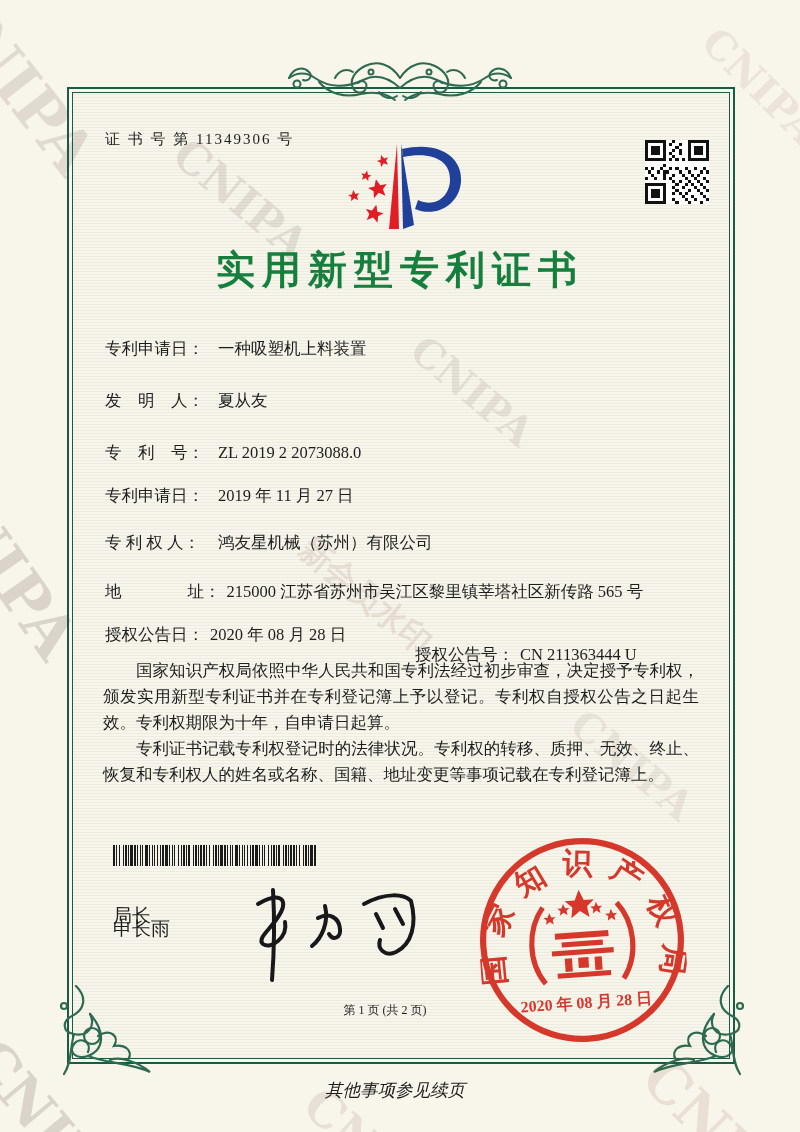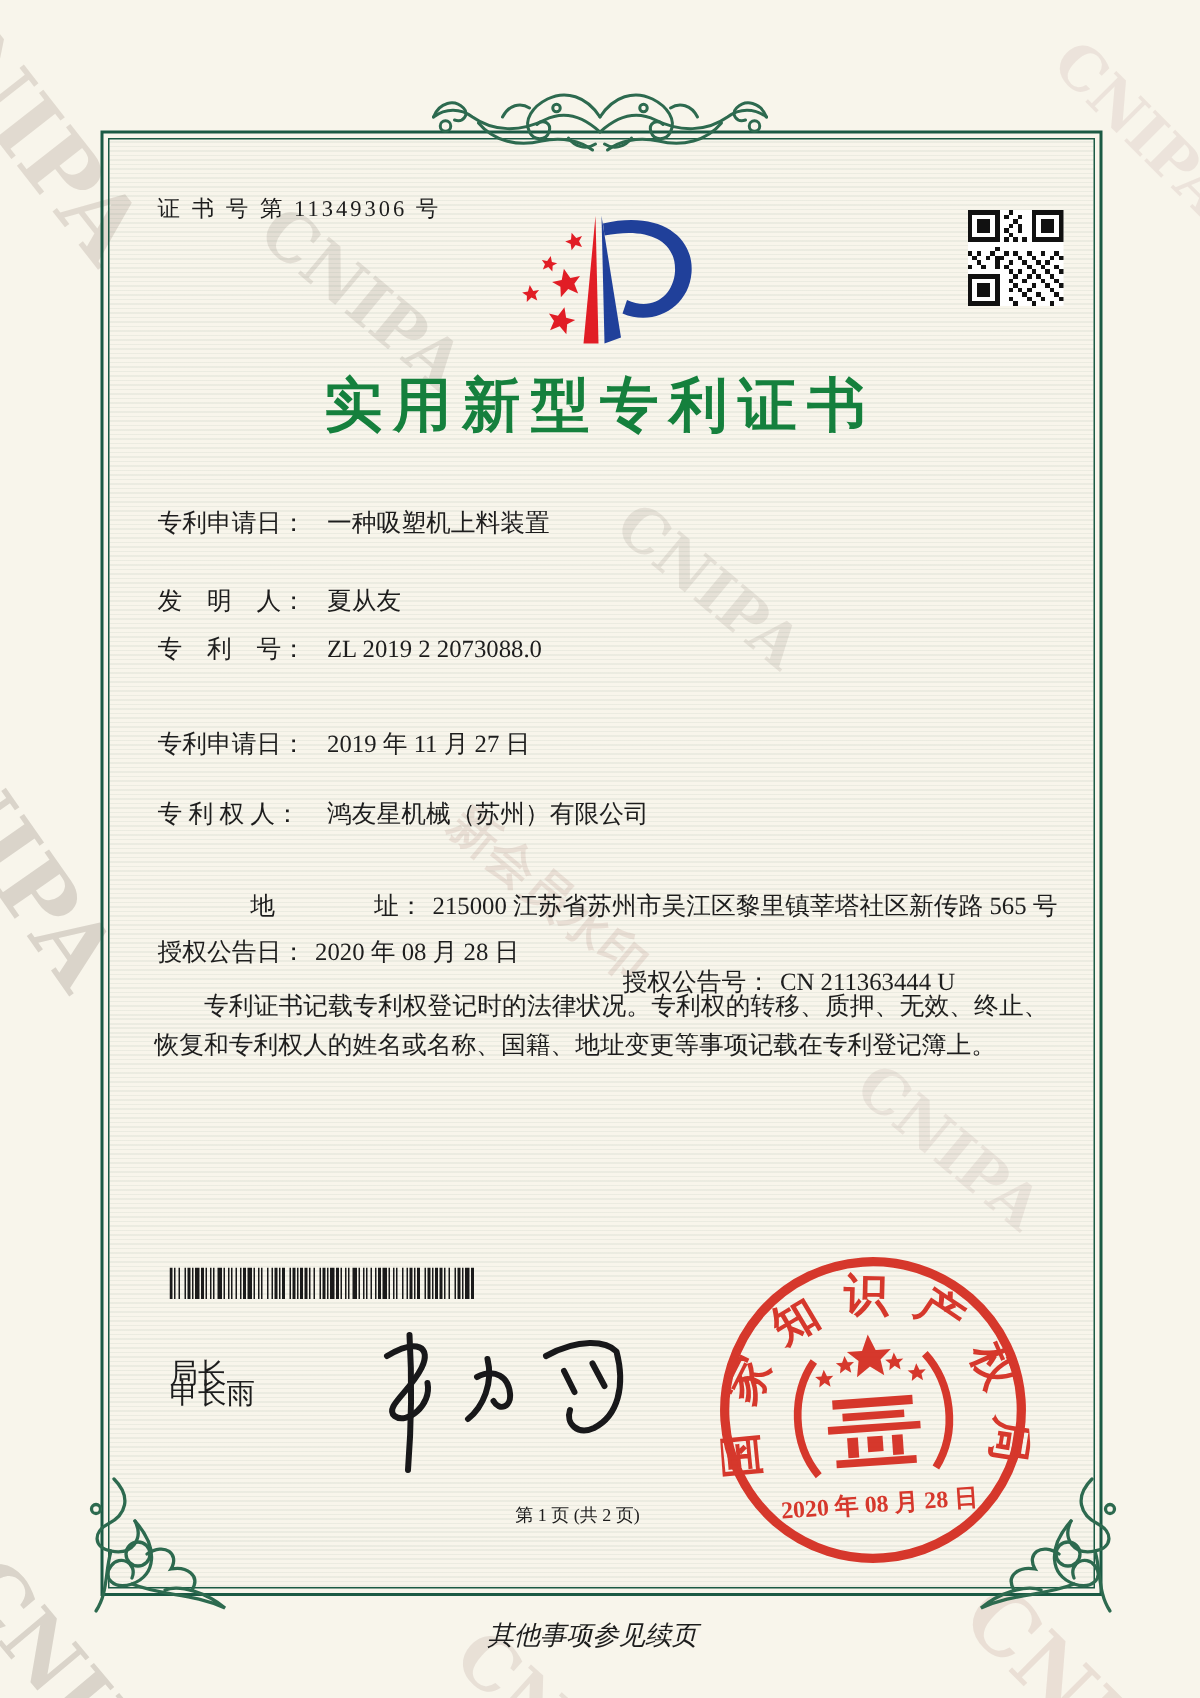--- a/index.html
+++ b/index.html
@@ -146,40 +146,41 @@
 </svg>
 
 <div class="title">实用新型专利证书</div>
 
 <div class="field-row" style="top:338px;">
   <span class="flabel">专利申请日：</span><span class="fvalue">一种吸塑机上料装置</span>
 </div>
 <div class="field-row" style="top:390px;">
   <span class="flabel">发　明　人：</span><span class="fvalue">夏从友</span>
 </div>
-<div class="field-row" style="top:422px;">
+<div class="field-row" style="top:442px;">
   <span class="flabel">专　利　号：</span><span class="fvalue">ZL 2019 2 2073088.0</span>
 </div>
 <div class="field-row" style="top:485px;">
   <span class="flabel">专利申请日：</span><span class="fvalue">2019 年 11 月 27 日</span>
 </div>
 <div class="field-row" style="top:532px;">
   <span class="flabel">专 利 权 人：</span><span class="fvalue">鸿友星机械（苏州）有限公司</span>
 </div>
-<div class="field-row" style="top:593px;text-align:right;">
+<div class="field-row" style="top:581px;">
   <span class="flabel">地　　　　址：</span><span class="fvalue">215000 江苏省苏州市吴江区黎里镇莘塔社区新传路 565 号</span>
 </div>
 <div class="field-row" style="top:624px;">
   <span>授权公告日：</span><span style="margin-left:6px;">2020 年 08 月 28 日</span>
   <span class="grant-right">
     <span>授权公告号：</span><span style="margin-left:6px;">CN 211363444 U</span>
   </span>
 </div>
 
 <div class="body-text">
+  <p>国家知识产权局依照中华人民共和国专利法经过初步审查，决定授予专利权，颁发实用新型专利证书并在专利登记簿上予以登记。专利权自授权公告之日起生效。专利权期限为十年，自申请日起算。</p>
   <p>专利证书记载专利权登记时的法律状况。专利权的转移、质押、无效、终止、恢复和专利权人的姓名或名称、国籍、地址变更等事项记载在专利登记簿上。</p>
 </div>
 
 <svg class="abs" style="left:113px;top:845px;" width="203" height="21" viewBox="0 0 203 21">
   <path d="M0,10.5 H203" stroke="#1a1a1a" stroke-width="21" stroke-dasharray="2 1 1 2 1 3 1 1 2 1 1 1 3 1 2 1 1 2 1 1 1 2 3 1 1 2 1 1 1 2 1"></path>
 </svg>
 
 <div class="sig-title">局长</div>
 <div class="sig-name">申长雨</div>
 

